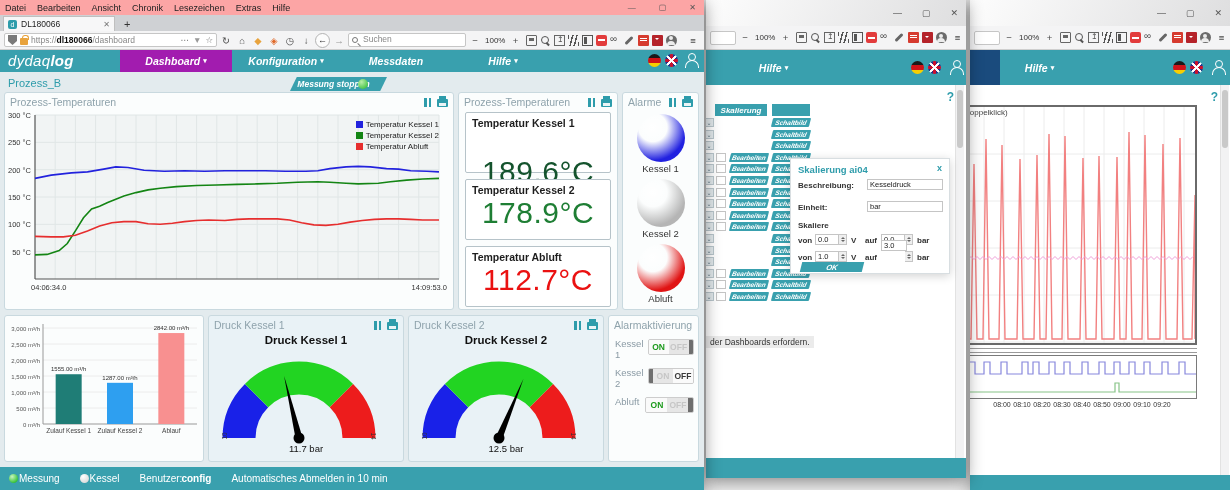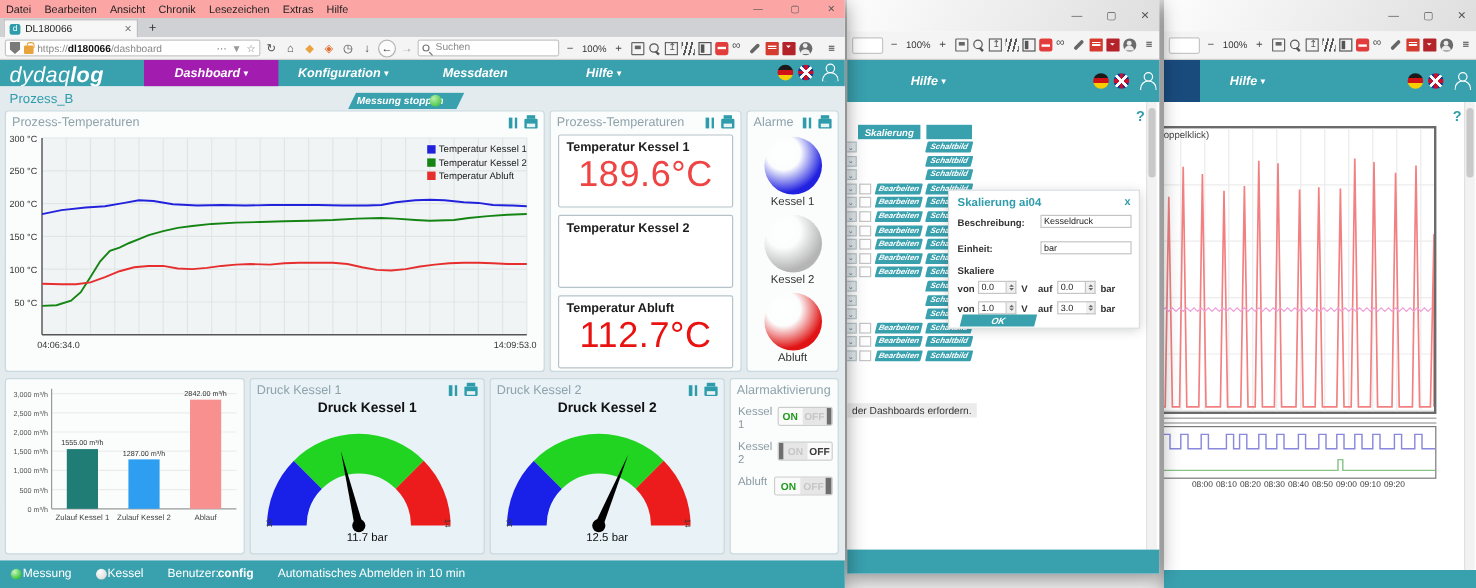--- a/index.html
+++ b/index.html
@@ -75,21 +75,21 @@
   .shield-ic{width:9px;height:10px;background:#7a7a7a;flex:0 0 auto;
     clip-path:polygon(0 0,100% 0,100% 60%,50% 100%,0 60%)}
   .lock-ic{width:8px;height:7px;background:#e8a33d;border-radius:1px;position:relative;flex:0 0 auto;margin-top:2px}
   .lock-ic::before{content:"";position:absolute;left:1.5px;top:-3px;width:5px;height:4px;
     border:1.2px solid #e8a33d;border-bottom:none;border-radius:3px 3px 0 0}
 
   
   .appnav{background:#39a0ae;position:relative;color:#fff}
   #win-main .appnav{height:22px}
   #win-mid .appnav,#win-right .appnav{height:35px}
-  .logo{position:absolute;left:8px;top:2px;font-size:18px;font-style:italic;color:#fff;letter-spacing:.3px}
+  .logo{position:absolute;left:8px;top:2px;font-size:15px;font-style:italic;color:#fff;letter-spacing:.3px}
   .logo b{font-weight:bold}
   .navitem{position:absolute;top:0;height:100%;display:flex;align-items:center;justify-content:center;
     font-size:10.5px;font-weight:bold;font-style:italic;gap:3px;color:#fff}
   .navitem.active{background:#a21caf}
   .caret{font-size:7px;font-style:normal}
   .flag{width:13px;height:13px;border-radius:50%;position:absolute;top:4px;overflow:hidden;flex:0 0 auto}
   .flag-de{background:linear-gradient(#1a1a1a 0 33%,#d01317 33% 66%,#f8ce00 66%)}
   .flag-gb{background:
     linear-gradient(45deg,transparent 44%,#fff 44% 56%,transparent 56%),
     linear-gradient(-45deg,transparent 44%,#fff 44% 56%,transparent 56%),
@@ -364,24 +364,25 @@
             <span class="pause">
               <i></i>
               <i></i>
             </span>
             <span class="printer"></span>
           </span>
       </div>
       <div id="tempValues">
           <div class="vbox">
             <div class="vlabel">Temperatur Kessel 1</div>
-            <div class="vvalue" style="color: #ef4444;">189.6°C</div>
+            <div class="vvalue" style="color: #14532d; margin-top: 26px;">189.6°C</div>
           </div>
           <div class="vbox">
             <div class="vlabel">Temperatur Kessel 2</div>
+            <div class="vvalue" style="color: rgb(30, 126, 52);">178.9°C</div>
           </div>
           <div class="vbox">
             <div class="vlabel">Temperatur Abluft</div>
             <div class="vvalue" style="color: rgb(234, 17, 17);">112.7°C</div>
           </div>
         </div>
     </div>
 
     <div class="panel" style="left:622px;top:20px;width:77px;height:218px">
       <div class="phead">
@@ -649,21 +650,21 @@
       <span class="dl" style="left:60px;top:77px">V</span>
       <span class="dl" style="left:74px;top:77px">auf</span>
       <input class="dinput" style="left: 90px; top: 75px; width: 24px;" value="0.0">
       <span class="stepper" style="left:114px;top:75px"></span>
       <span class="dl" style="left:126px;top:77px">bar</span>
       <span class="dl" style="left:7px;top:94px">von</span>
       <input class="dinput" style="left: 24px; top: 92px; width: 24px;" value="1.0">
       <span class="stepper" style="left:48px;top:92px"></span>
       <span class="dl" style="left:60px;top:94px">V</span>
       <span class="dl" style="left:74px;top:94px">auf</span>
-      <input class="dinput" style="left: 90px; top: 92px; width: 26px;" value="3.0">
+      <input class="dinput" style="left: 90px; top: 81px; width: 26px;" value="3.0">
       <span class="stepper" style="left:114px;top:92px"></span>
       <span class="dl" style="left:126px;top:94px">bar</span>
       <div class="dlg-ok">OK</div>
     </div>
 
     <div class="note">der Dashboards erfordern.</div>
     <div class="vscroll">
         <div class="vthumb"></div>
       </div>
   </div>

